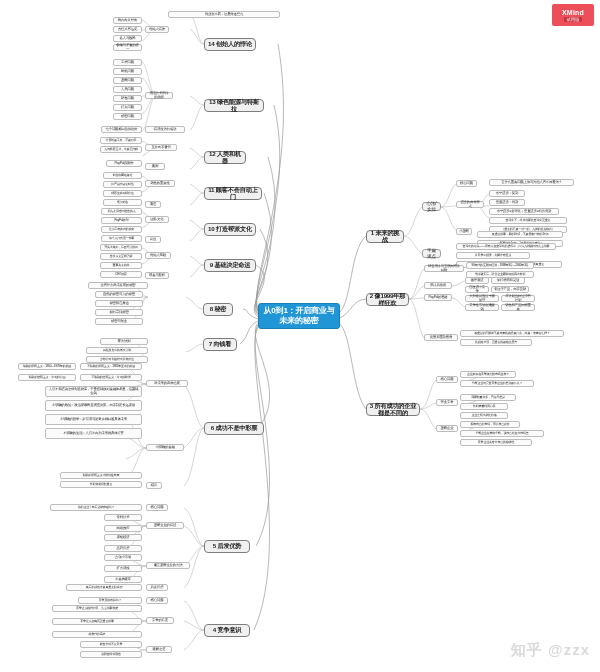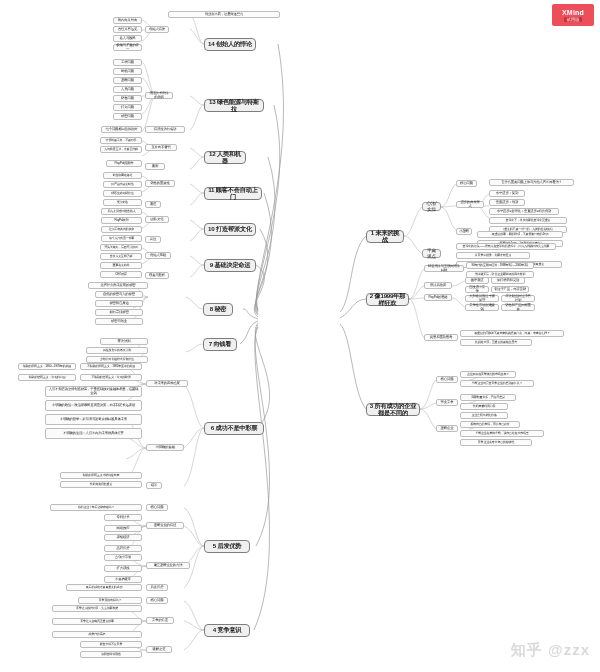--- a/index.html
+++ b/index.html
@@ -173,20 +173,21 @@
     <path class="thin" d="M204,630 C196,630 194,606 184,601"></path>
     <path class="thin" d="M204,630 C196,630 194,624 184,621"></path>
     <path class="thin" d="M204,630 C196,630 194,644 184,650"></path>
     <path class="thin" d="M146,621 C138,621 136,612 126,609"></path>
     <path class="thin" d="M146,621 C138,621 136,622 126,623"></path>
     <path class="thin" d="M146,621 C138,621 136,632 126,635"></path>
     <path class="thin" d="M146,650 C138,650 136,646 126,644"></path>
     <path class="thin" d="M146,650 C138,650 136,654 126,655"></path>
   </svg>
 
+  <div class="node central">从0到1：开启商业与未来的秘密</div>
 
   <div class="node main" style="left:366px;top:230px;width:38px;">1 未来的挑战</div>
   <div class="node sec" style="left:422px;top:202px;width:19px;">心法/实操</div>
   <div class="node sec" style="left:422px;top:249px;width:19px;">平庸观点</div>
 
   <div class="node leaf" style="left:456px;top:180px;width:21px;">核心问题</div>
   <div class="node leaf" style="left:489px;top:179px;width:85px;">在什么重要问题上你与其他人有不同看法？</div>
 
   <div class="node leaf" style="left:456px;top:201px;width:28px;">进步的两种形式</div>
   <div class="node leaf" style="left:489px;top:190px;width:36px;">水平进步：复制</div>

